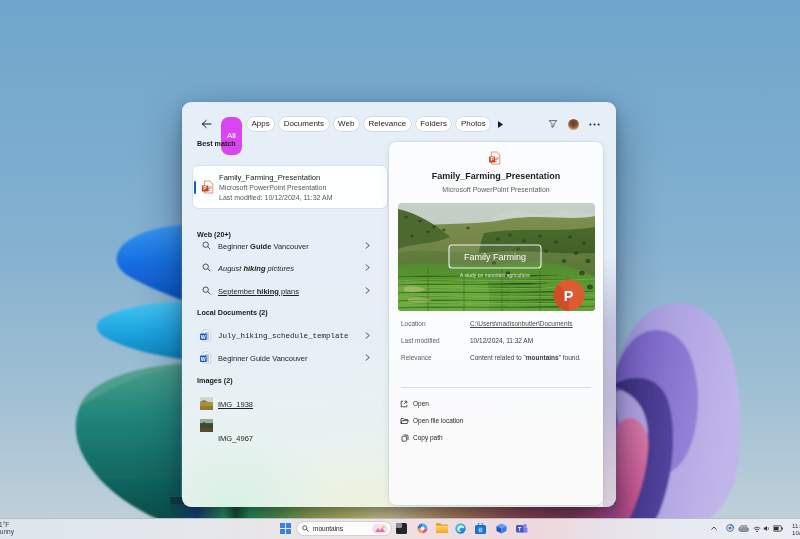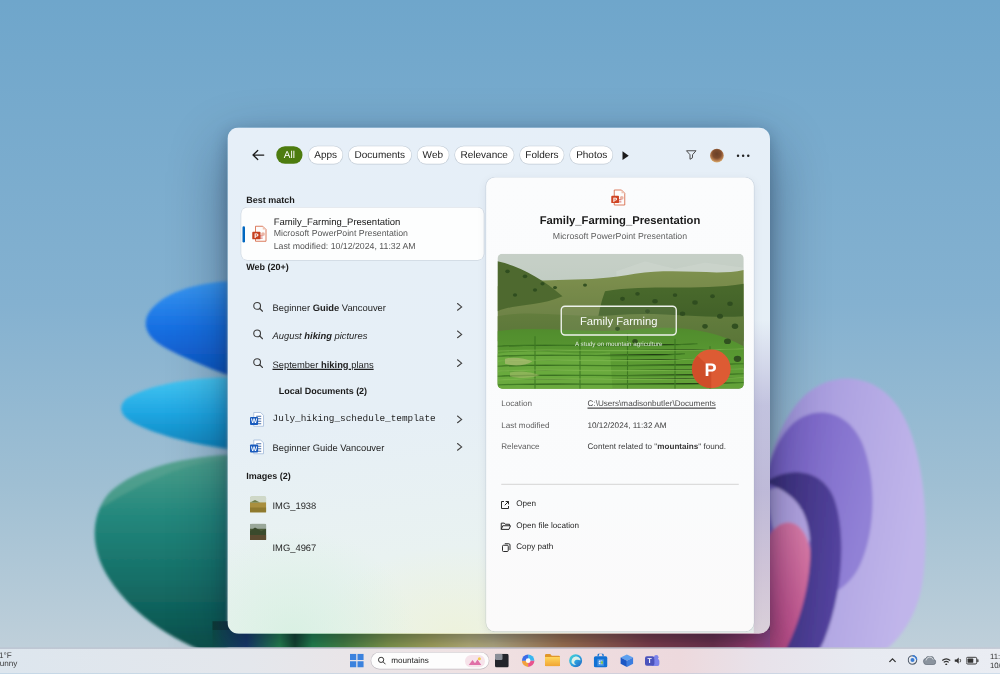--- a/index.html
+++ b/index.html
@@ -8,21 +8,21 @@
 #win{position:absolute;left:182px;top:102px;width:434px;height:405px;border-radius:9px;
  background:
   radial-gradient(140px 120px at 12% 100%, rgba(213,240,224,.8), rgba(213,240,224,0) 70%),
   radial-gradient(160px 100px at 42% 100%, rgba(238,242,214,.75), rgba(238,242,214,0) 70%),
   linear-gradient(175deg,#e6eff8 0%,#e6eff6 55%,#e9f2f1 80%,#ecf3ef 100%);
  box-shadow:0 18px 45px rgba(8,20,45,.42),0 4px 12px rgba(8,20,45,.25);}
 .abs{position:absolute;}
 
 #pills{position:absolute;left:221px;top:117px;display:flex;gap:5px;}
 .pill{height:14px;line-height:14px;border-radius:8px;background:#ffffff;color:#1c1c1c;font-size:8px;padding:0 4.5px;box-shadow:0 0 0 .5px rgba(160,170,180,.5);}
-.pill.sel{background:#4d7c0f;color:#fff;box-shadow:none;padding:0 6px;}
+.pill.sel{background:#d946ef;color:#fff;box-shadow:none;padding:12px 6px;}
 
 .hdr{position:absolute;left:197px;font-size:7.2px;font-weight:bold;color:#1a1a1a;}
 .row{position:absolute;left:218px;font-size:7.5px;color:#1f1f1f;white-space:nowrap;}
 .chev{position:absolute;left:364px;width:7px;height:7px;}
 
 #card{position:absolute;left:389px;top:142px;width:214px;height:363px;border-radius:7px;
  background:linear-gradient(180deg,#fbfcfd 0%,#fafbfc 70%,#fbfafa 100%);
  box-shadow:0 0 0 .5px rgba(150,160,175,.35),0 2px 8px rgba(20,30,60,.08);}
 .meta-l{position:absolute;left:401px;font-size:6.5px;color:#5f5f5f;}
 .meta-v{position:absolute;left:470px;font-size:6.5px;color:#3a3a3a;white-space:nowrap;}
@@ -138,44 +138,44 @@
 <svg class="abs" style="left:548px;top:119px" width="10" height="10" viewBox="0 0 10 10">
  <path d="M1.2,1.6 H8.8 L6,4.8 V7.2 L4,8.4 V4.8 Z" fill="none" stroke="#404040" stroke-width=".75" stroke-linejoin="round"></path>
 </svg>
 <div class="abs" style="left:568px;top:119px;width:11px;height:11px;border-radius:50%;overflow:hidden;background:radial-gradient(circle at 50% 38%,#6a4028 0%,#7e4c2e 38%,#b0764a 58%,#ddb070 78%,#eed8a4 100%);"></div>
 <svg class="abs" style="left:589px;top:123px" width="11" height="3" viewBox="0 0 11 3">
  <circle cx="1.4" cy="1.5" r="1" fill="#222"></circle>
       <circle cx="5.5" cy="1.5" r="1" fill="#222"></circle>
       <circle cx="9.6" cy="1.5" r="1" fill="#222"></circle>
 </svg>
 
-<div class="hdr" style="top:155px;">Best match</div>
+<div class="hdr" style="top:139px;">Best match</div>
 <div class="abs" style="left:193px;top:166px;width:194px;height:42px;background:#fdfefe;border-radius:5px;box-shadow:0 0 0 .5px rgba(160,170,180,.35);"></div>
 <div class="abs" style="left:193.5px;top:181px;width:2.5px;height:13px;border-radius:2px;background:#0067c0;"></div>
 <svg class="abs" style="left:201px;top:180px" width="13" height="14" viewBox="0 0 13 14">
  <path d="M3.4,1 h5.8l2.6,2.6 V13 h-8.4 Z" fill="#fdfcfb" stroke="#d4603c" stroke-width=".65"></path>
  <path d="M9.2,1 l2.6,2.6 h-2.6 Z" fill="#eec4b4"></path>
  <circle cx="9.4" cy="7.2" r="1.5" fill="#eab4a4"></circle>
  <path d="M6.5,8.6 h2.6 M6.5,10.4 h2.6" stroke="#d88"></path>
  <rect x=".8" y="5.4" width="6.6" height="6" rx=".7" fill="#c6401f"></rect>
  <text x="4.1" y="10.4" font-size="5.2" font-weight="bold" fill="#fff" text-anchor="middle" font-family="Liberation Sans">P</text>
 </svg>
 <div class="abs" style="left:219px;top:173.2px;font-size:7.6px;color:#181818;">Family_Farming_Presentation</div>
 <div class="abs" style="left:219px;top:184.3px;font-size:7px;color:#565656;">Microsoft PowerPoint Presentation</div>
 <div class="abs" style="left:219px;top:194.3px;font-size:7px;color:#565656;">Last modified: 10/12/2024, 11:32 AM</div>
 
-<div class="hdr" style="top:209px;">Web (20+)</div>
+<div class="hdr" style="top:230px;">Web (20+)</div>
 <div class="row" style="top:241.5px;">Beginner <b>Guide</b> Vancouver</div>
 <div class="row" style="top:263.5px;font-style:italic;">August <b>hiking</b> pictures</div>
 <div class="row" style="top:286.5px;text-decoration:underline;">September <b>hiking</b> plans</div>
-<div class="hdr" style="top:308px;margin-left:26px;">Local Documents (2)</div>
+<div class="hdr" style="top:308px;">Local Documents (2)</div>
 <div class="row" style="top:331.5px;font-family:Liberation Mono, monospace;">July_hiking_schedule_template</div>
 <div class="row" style="top:353.5px;">Beginner Guide Vancouver</div>
 <div class="hdr" style="top:375.5px;">Images (2)</div>
-<div class="row" style="top:399.5px;">IMG_1938</div>
+<div class="row" style="top:399.5px;text-decoration:underline;">IMG_1938</div>
 <div class="row" style="top:434px;">IMG_4967</div>
 
 <svg class="abs" style="left:202px;top:241px" width="9" height="9" viewBox="0 0 9 9">
       <circle cx="3.7" cy="3.7" r="2.7" fill="none" stroke="#3c3c3c" stroke-width=".9"></circle>
       <path d="M5.8,5.8 L8,8" stroke="#3c3c3c" stroke-width=".9" stroke-linecap="round"></path>
     </svg>
 <svg class="abs" style="left:202px;top:263px" width="9" height="9" viewBox="0 0 9 9">
       <circle cx="3.7" cy="3.7" r="2.7" fill="none" stroke="#3c3c3c" stroke-width=".9"></circle>
       <path d="M5.8,5.8 L8,8" stroke="#3c3c3c" stroke-width=".9" stroke-linecap="round"></path>
     </svg>

